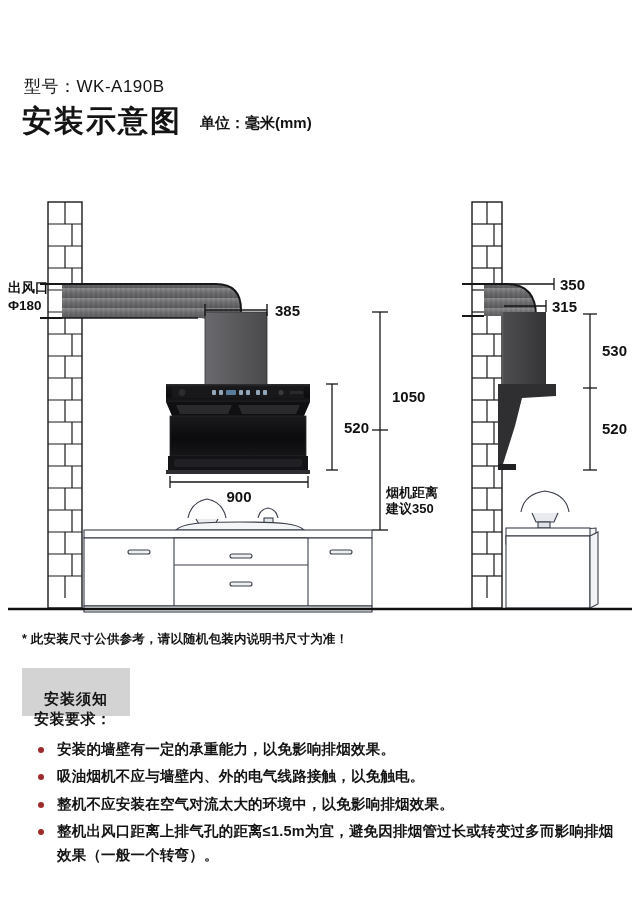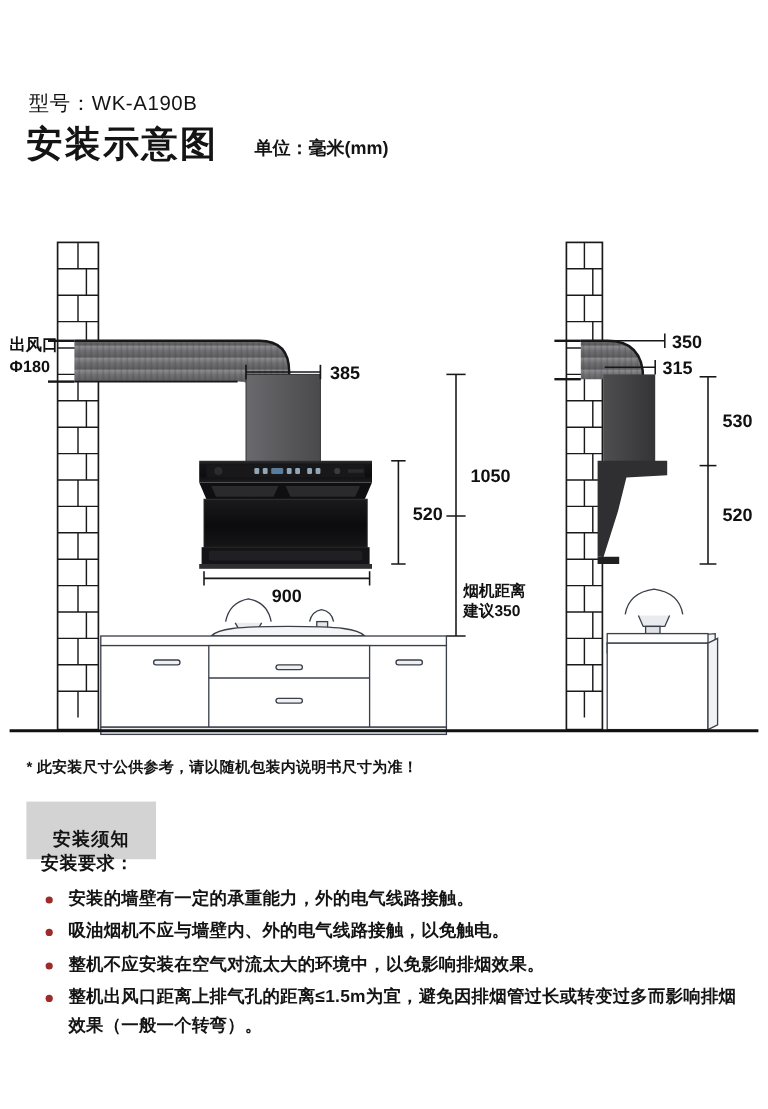--- a/index.html
+++ b/index.html
@@ -15,21 +15,21 @@
   .page{position:relative;width:640px;height:924px;margin-top:48px;}
 
   
   .model-line{
     position:absolute;left:24px;top:27px;
     font-size:17px;letter-spacing:.5px;
     white-space:nowrap;
   }
   .title-row{
     position:absolute;left:22px;top:58px;
-    display:flex;align-items:flex-end;gap:30px;
+    display:flex;align-items:flex-end;gap:18px;
   }
   .main-title{
     font-size:30px;font-weight:700;letter-spacing:2px;
     line-height:1;
   }
   .unit-note{
     font-size:15px;font-weight:700;
     padding-bottom:3px;white-space:nowrap;
   }
 
@@ -370,20 +370,20 @@
     </svg>
   </div>
 
   <div class="footnote">* 此安装尺寸公供参考，请以随机包装内说明书尺寸为准！</div>
 
   <div class="notice-badge">安装须知</div>
 
   <div class="notice-body">
     <p class="req-head">安装要求：</p>
     <ul class="bullets">
-      <li>安装的墙壁有一定的承重能力，外的电气线路接触。</li>
+      <li>安装的墙壁有一定的承重能力，以免影响排烟效果。</li>
       <li>吸油烟机不应与墙壁内、外的电气线路接触，以免触电。</li>
       <li>整机不应安装在空气对流太大的环境中，以免影响排烟效果。</li>
       <li>整机出风口距离上排气孔的距离≤1.5m为宜，避免因排烟管过长或转变过多而影响排烟效果（一般一个转弯）。</li>
     </ul>
   </div>
 
 </div>
 
 </body></html>

